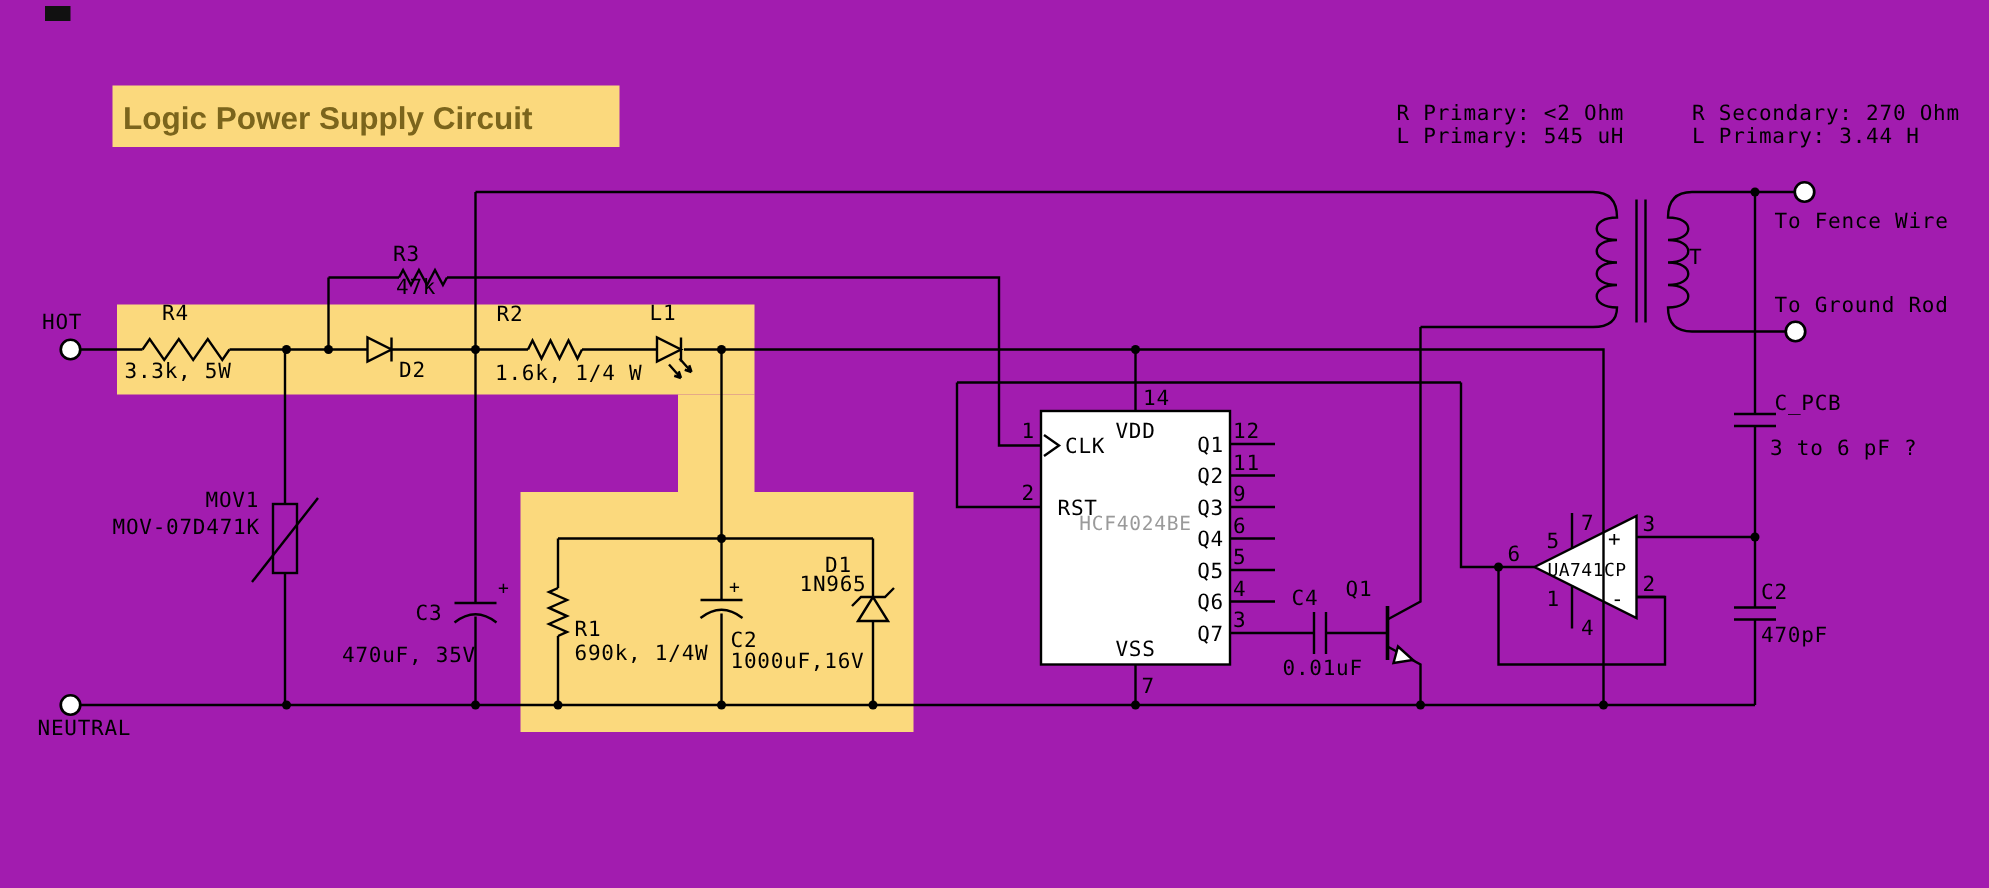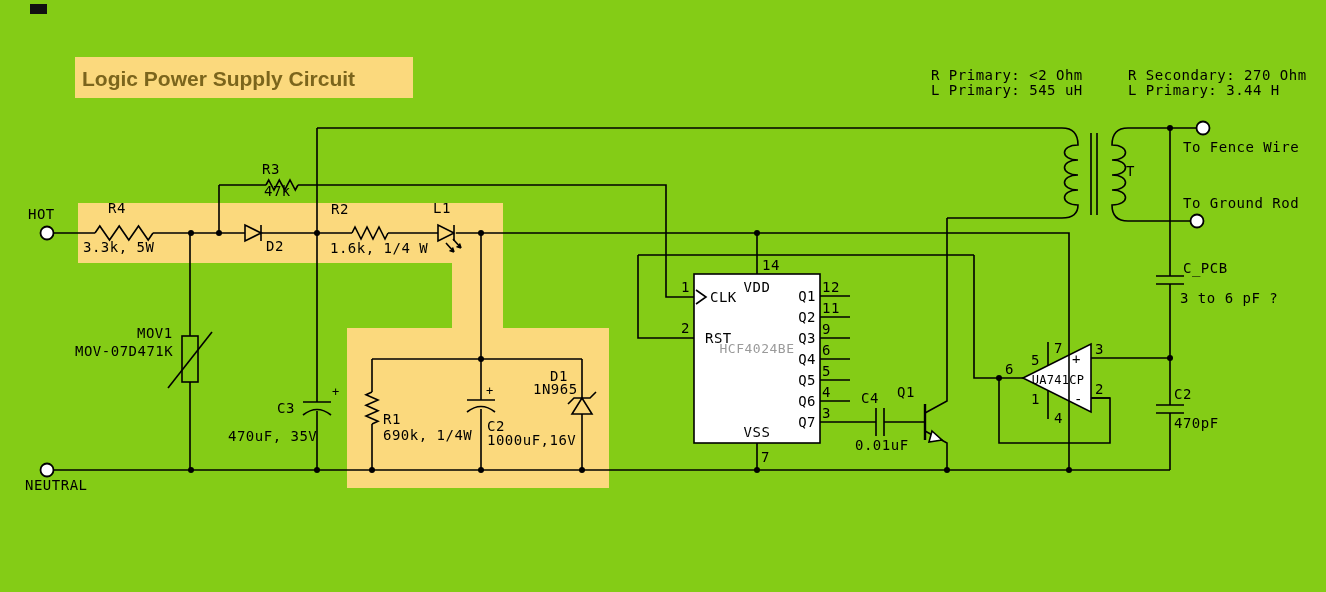--- a/index.html
+++ b/index.html
@@ -1,16 +1,16 @@
 <!DOCTYPE html>
 <html><head>
 <meta charset="utf-8">
 <style>
   html,body{margin:0;padding:0;background:#fff;}
-  #stage{position:relative;width:1326px;height:592px;background:#84cc16;overflow:hidden;}
+  #stage{position:relative;width:1326px;height:592px;background:#a21caf;overflow:hidden;}
   svg{display:block;}
   .sch{font-family:"DejaVu Sans Mono", monospace;font-size:14px;letter-spacing:0.5px;fill:#000;}
   .sch-sm{font-family:"DejaVu Sans Mono", monospace;font-size:12px;letter-spacing:0.3px;fill:#000;}
   .icname{font-family:"DejaVu Sans Mono", monospace;font-size:13px;letter-spacing:0.5px;fill:#9a9a9a;}
   .title{font-family:"Liberation Sans", sans-serif;font-weight:bold;font-size:21px;fill:#7b651c;}
   .wire{stroke:#000;stroke-width:1.6;fill:none;}
   .sym{stroke:#000;stroke-width:1.6;fill:none;}
   .symw{stroke:#000;stroke-width:1.6;fill:#fff;}
   .hl{fill:#fbd97d;}
   .dot{fill:#000;stroke:none;}

